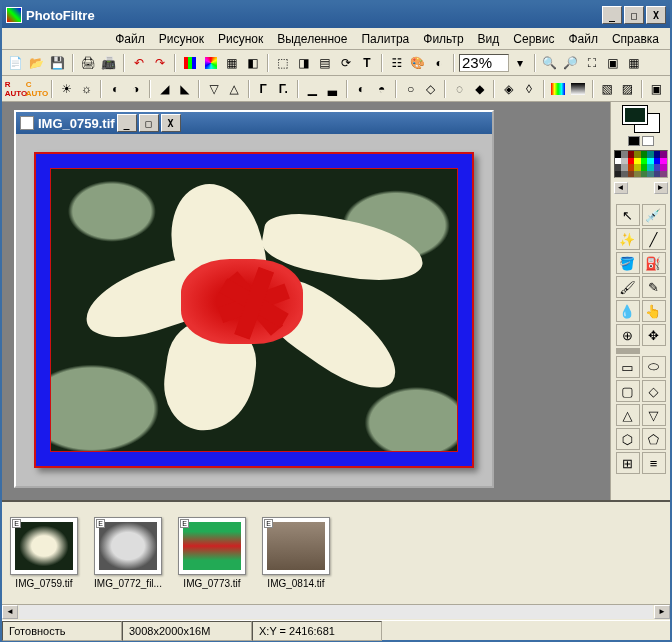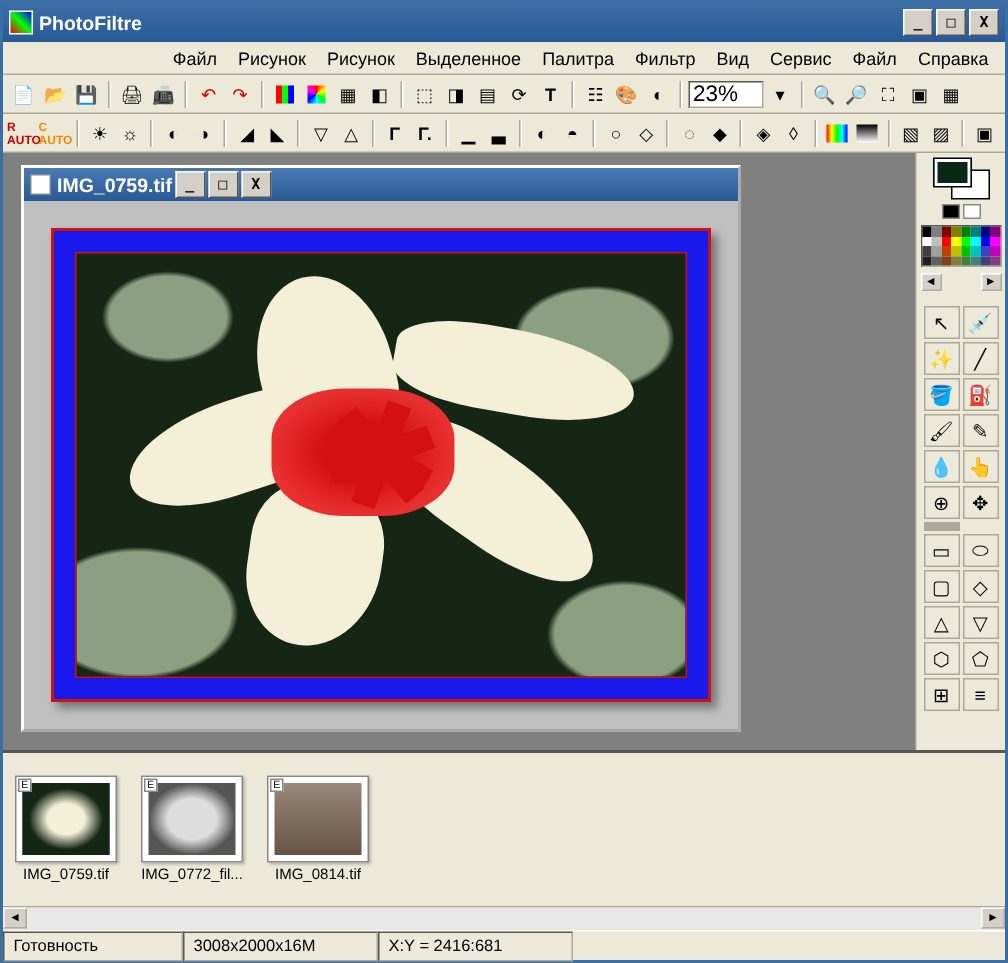--- a/index.html
+++ b/index.html
@@ -301,20 +301,27 @@
       <div class="thumb">
         <div class="thumb-img">
           <div class="thumb-marker">E</div>
           <div class="thumb-inner" style="background: radial-gradient(rgb(221, 221, 221) 40%, rgb(85, 85, 85) 70%);"></div>
         </div>
         <div class="thumb-label">IMG_0772_fil...</div>
       </div>
       <div class="thumb">
         <div class="thumb-img">
           <div class="thumb-marker">E</div>
+          <div class="thumb-inner" style="background: linear-gradient(rgb(34, 170, 85) 20%, rgb(204, 34, 34) 50%, rgb(34, 170, 85) 80%);"></div>
+        </div>
+        <div class="thumb-label">IMG_0773.tif</div>
+      </div>
+      <div class="thumb">
+        <div class="thumb-img">
+          <div class="thumb-marker">E</div>
           <div class="thumb-inner" style="background: linear-gradient(rgb(153, 136, 119), rgb(102, 85, 68));"></div>
         </div>
         <div class="thumb-label">IMG_0814.tif</div>
       </div>
     </div>
 
   <div class="hscroll">
     <div class="hs-btn" style="left:0">◄</div>
     <div class="hs-track"></div>
     <div class="hs-btn" style="right:0">►</div>

